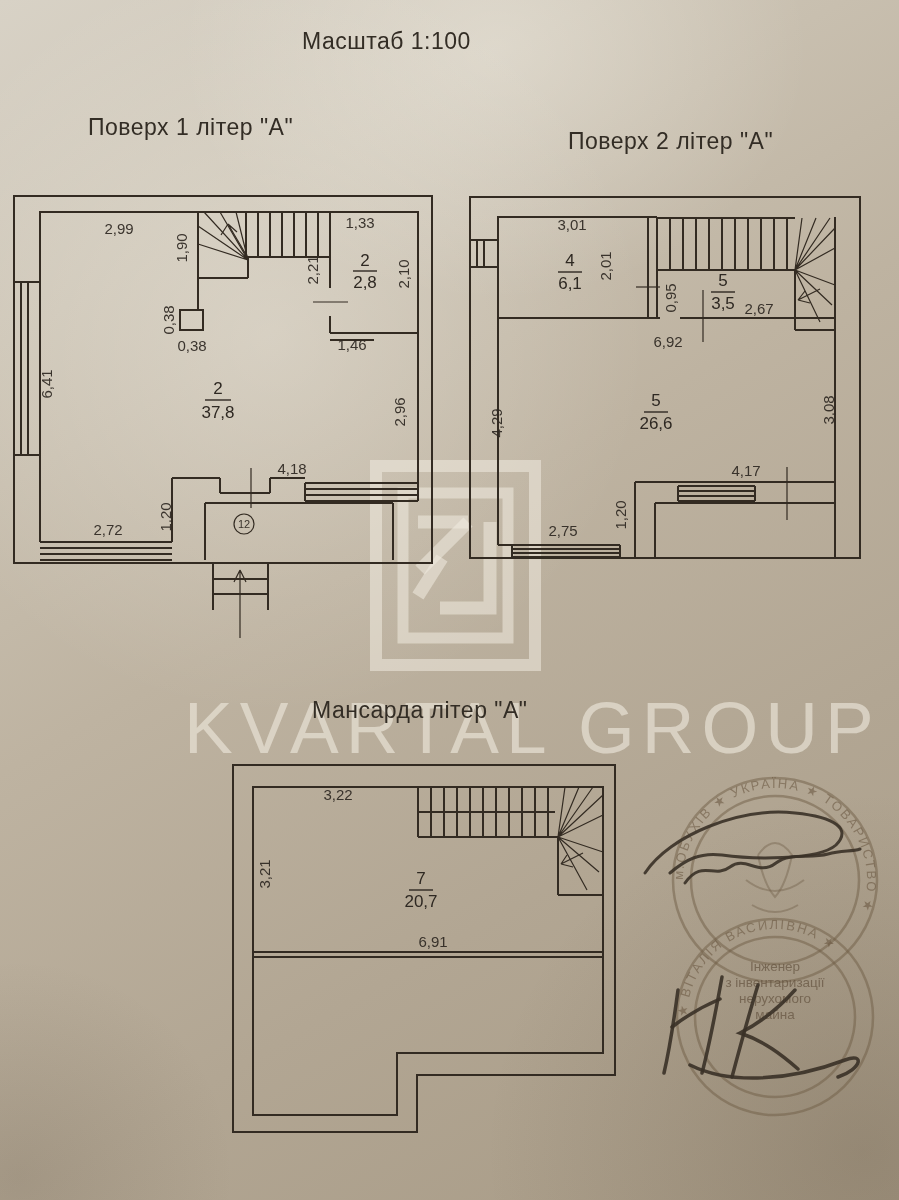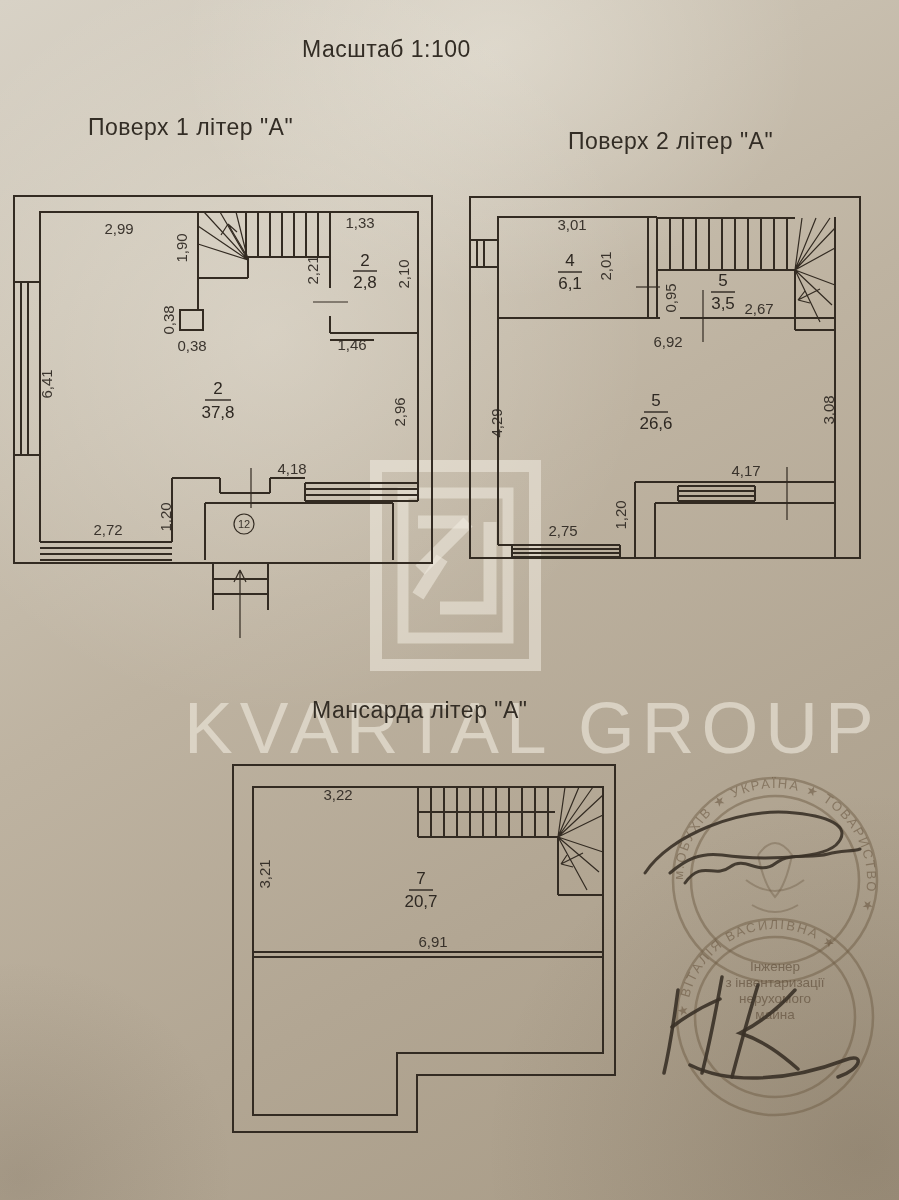--- a/index.html
+++ b/index.html
@@ -46,21 +46,21 @@
       <rect class="wm" x="35" y="35" width="105" height="145" stroke-width="11"></rect>
     </g>
     <g class="wm" stroke-width="13">
       <path d="M50,64 H100"></path>
       <path d="M100,64 L52,112"></path>
       <path d="M74,100 L50,138"></path>
       <path d="M122,64 V150 H72"></path>
     </g>
   </svg>
 
-  <div class="title" style="left:302px;top:36px;">Масштаб 1:100</div>
+  <div class="title" style="left:302px;top:28px;">Масштаб 1:100</div>
   <div class="title" style="left:88px;top:114px;">Поверх 1 літер "А"</div>
   <div class="title" style="left:568px;top:128px;">Поверх 2 літер "А"</div>
   <div class="title z3" style="left:312px;top:697px;">Мансарда літер "А"</div>
 
   <svg class="z3" style="left:8px;top:190px;" width="430" height="455" viewBox="0 0 430 455">
     <g>
       <path class="w" d="M6,6 H424 V373 H6 Z"></path>
       <path class="w" d="M32,352 V22 H410 V293"></path>
 
       <path class="w" d="M13,92 V265 M20,92 V265 M6,92 H32 M6,265 H32"></path>

